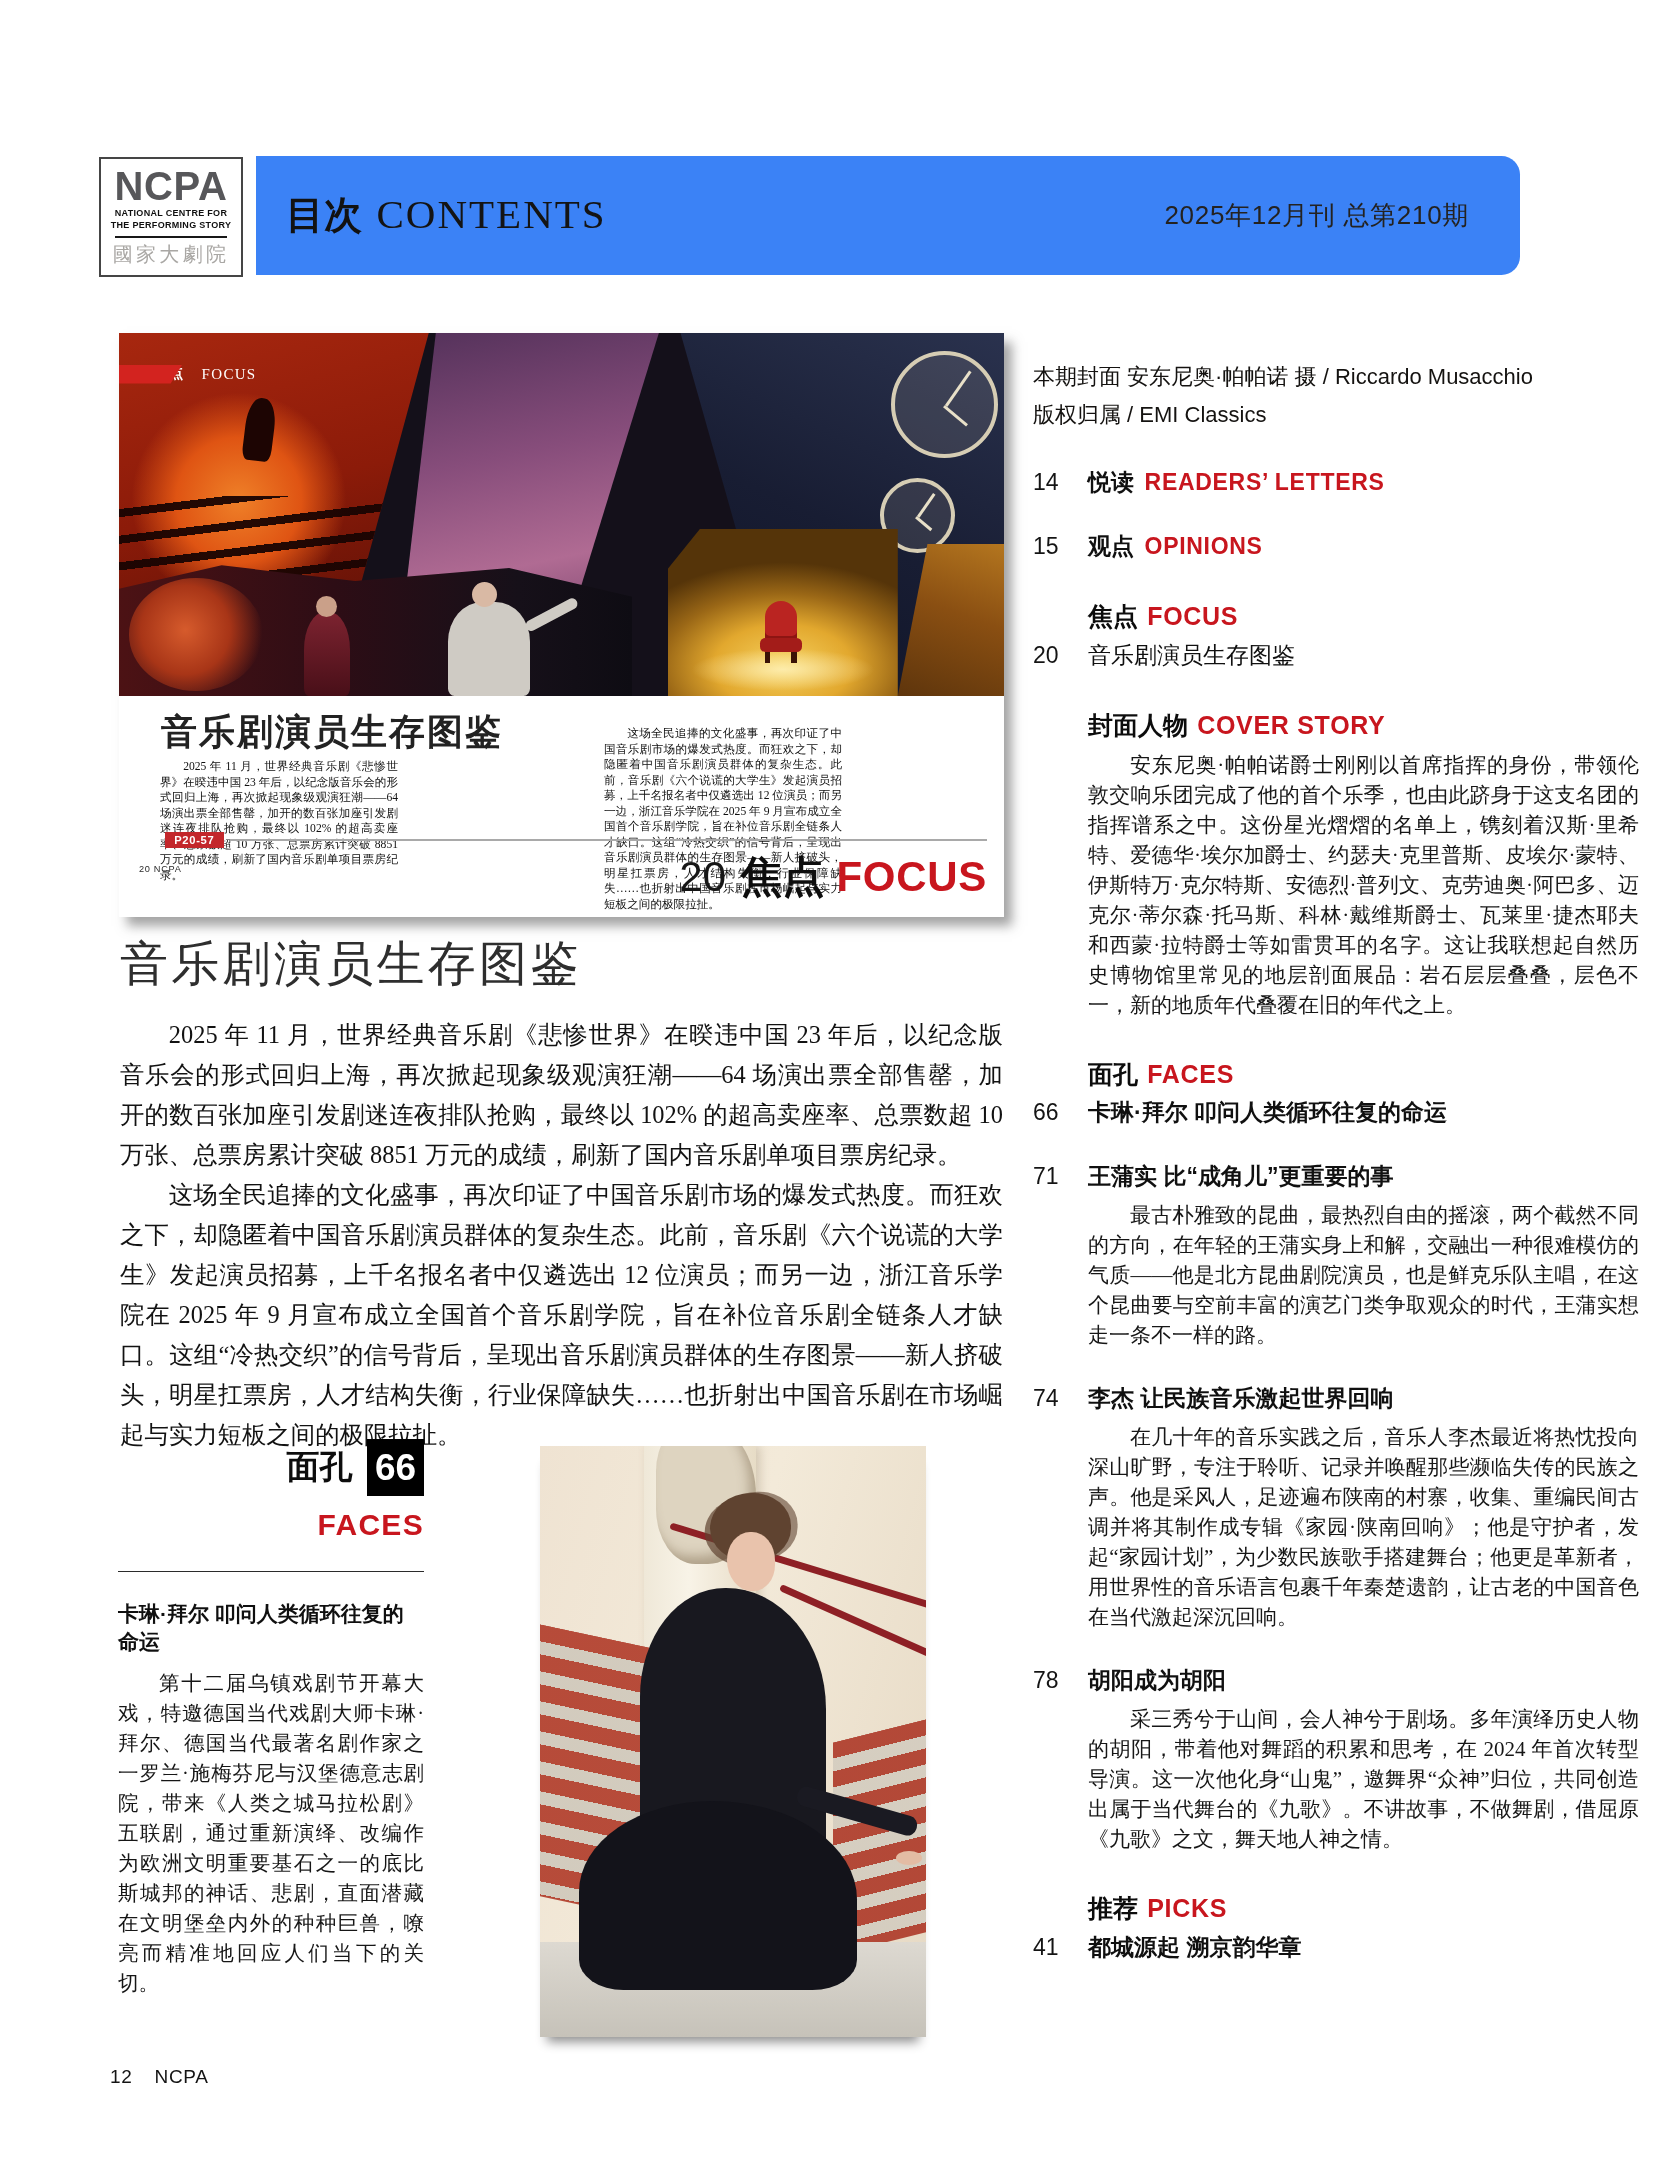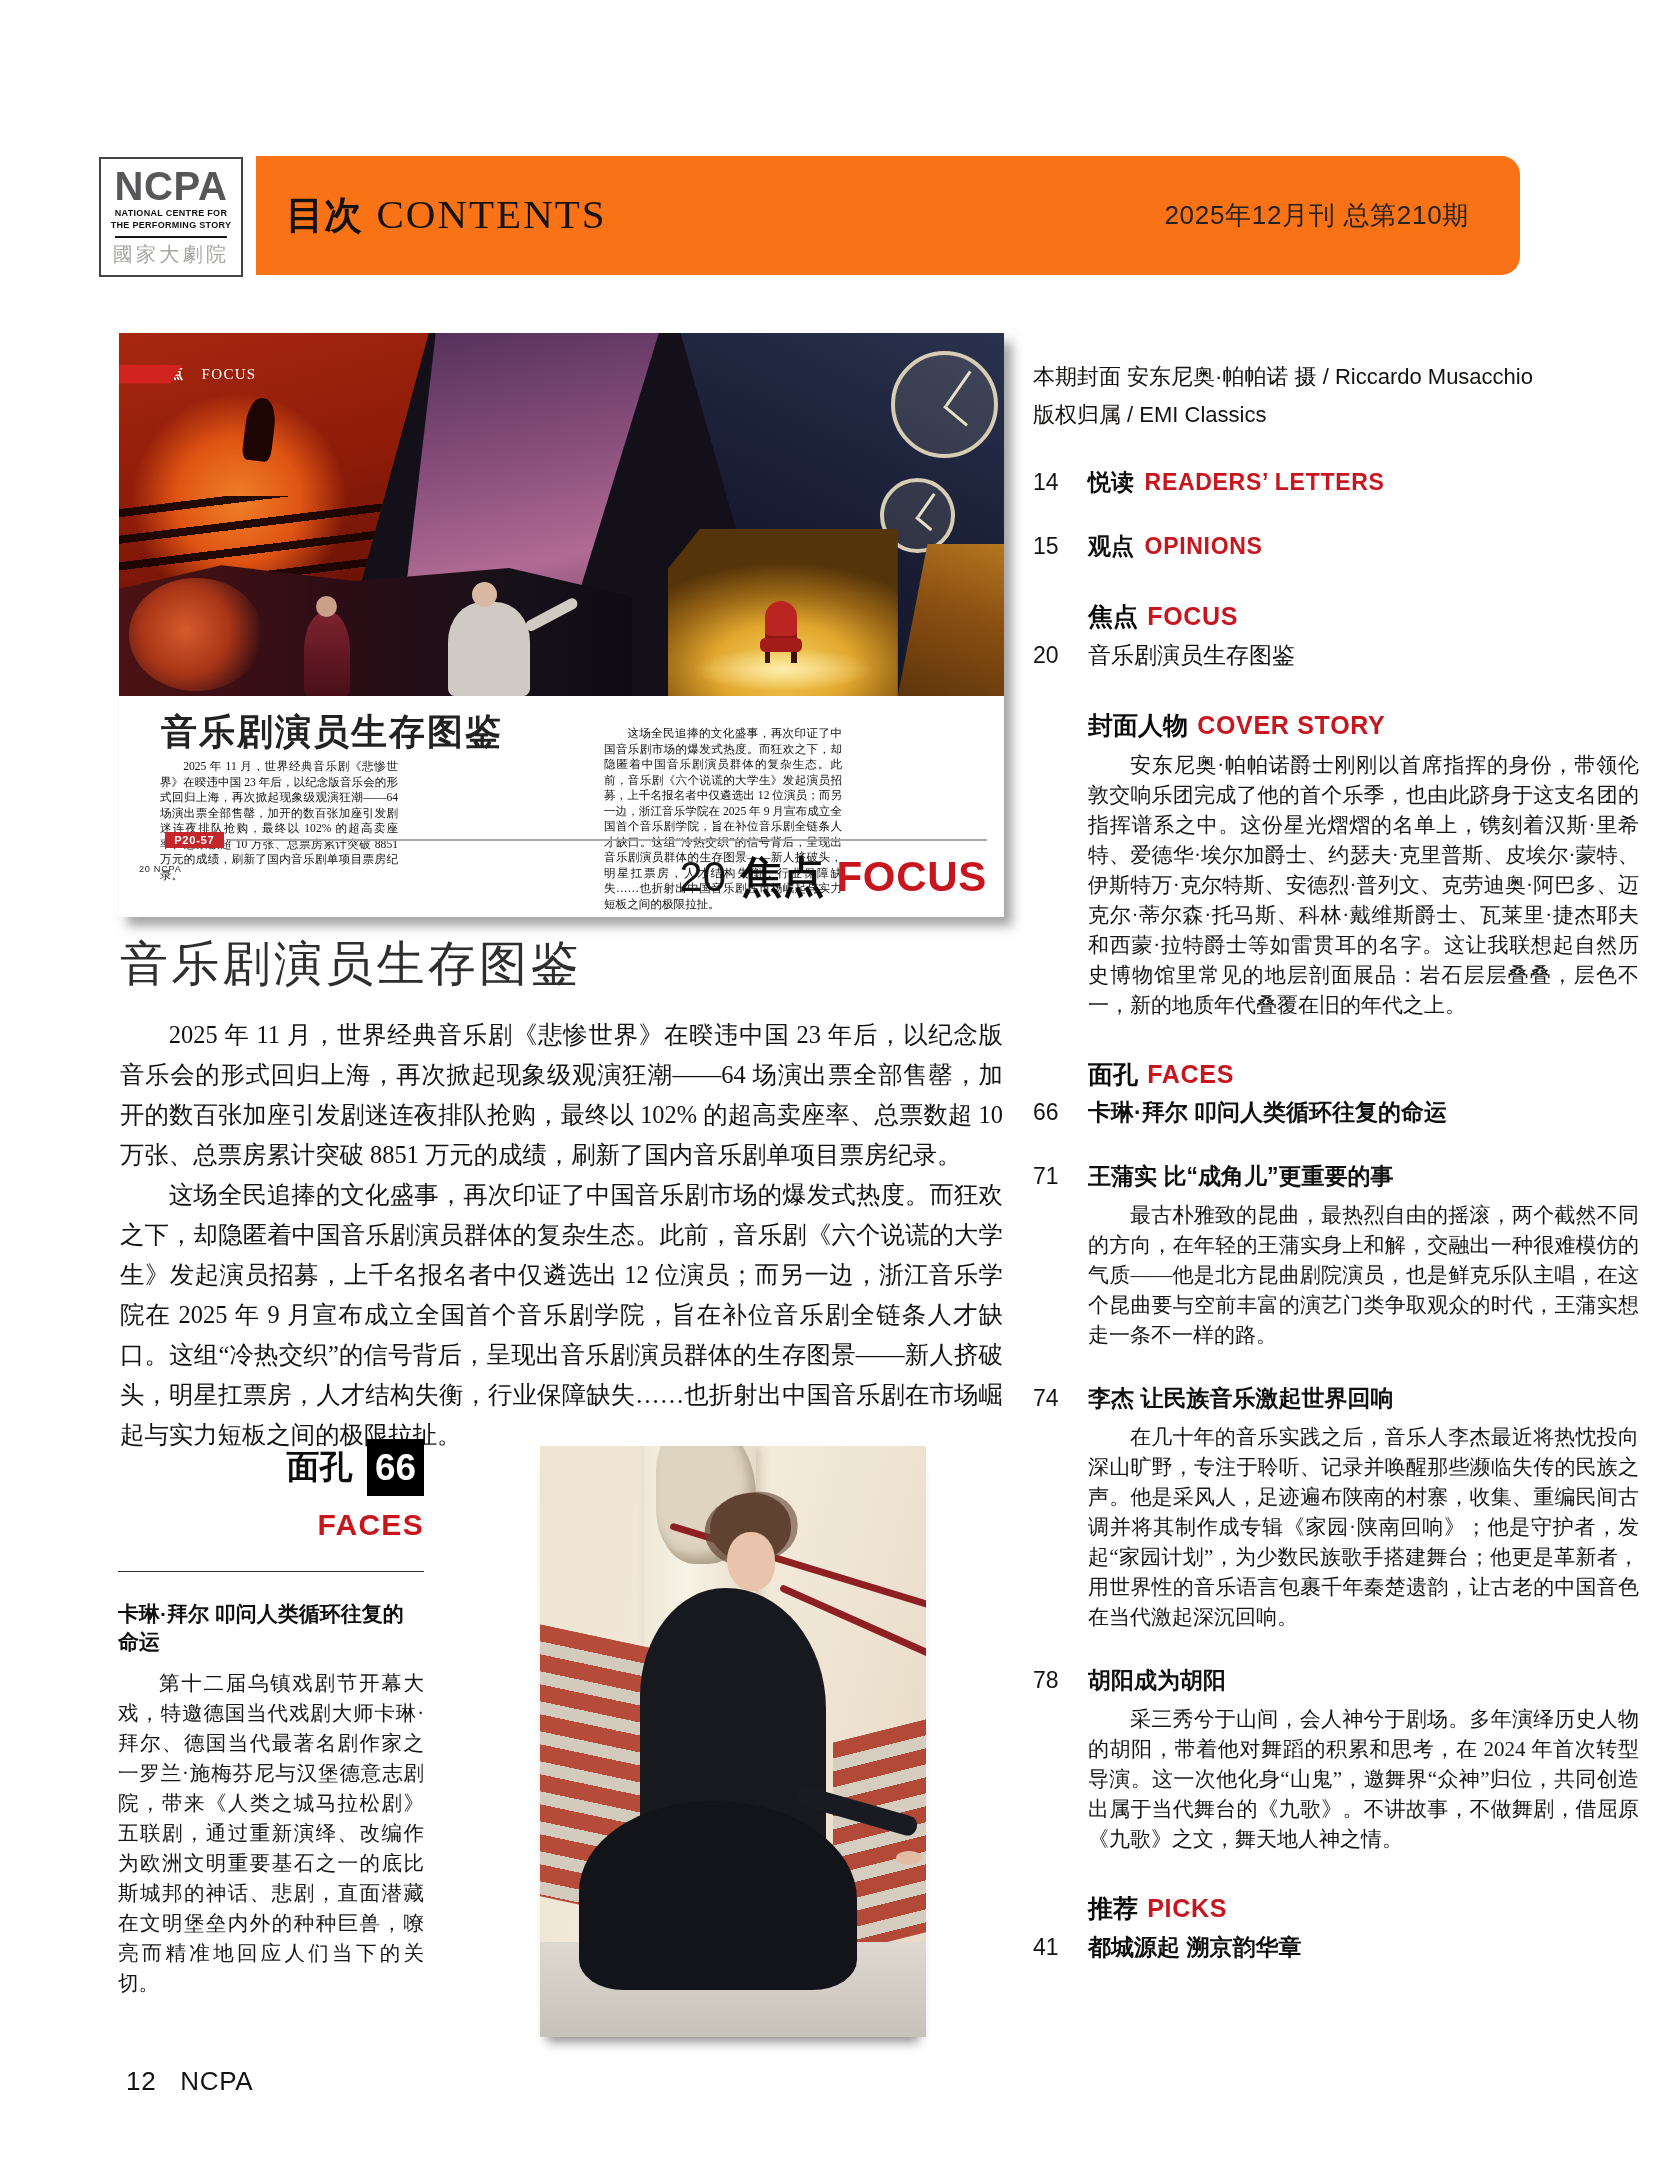--- a/index.html
+++ b/index.html
@@ -1,21 +1,21 @@
 <!DOCTYPE html>
 <html lang="zh" style="font-size:10.6px"><head>
 <meta charset="utf-8">
 <style>
   html,body{margin:0;padding:0;background:#ffffff;}
   #page{position:relative;width:1676px;height:2183px;background:#ffffff;overflow:hidden;
         font-family:"Liberation Sans",sans-serif;color:#111;}
 
   
   .beige-bar{position:absolute;left:256px;top:156px;width:1264px;height:119px;
-             background:#f97316;border-radius:0 18.5px 18.5px 0;display:flex;align-items:center;}
+             background:#3b82f6;border-radius:0 18.5px 18.5px 0;display:flex;align-items:center;}
   .contents-title{padding-left:30px;display:flex;align-items:baseline;}
   .contents-cn{font-size:38px;font-weight:700;color:#121212;}
   .contents-en{font-family:"Liberation Serif",serif;font-size:41px;font-weight:400;
                letter-spacing:2px;margin-left:14.5px;color:#141414;}
   .issue-info{margin-left:auto;margin-right:51px;font-size:26px;color:#242220;letter-spacing:0.7px;}
 
   .logo-box{position:absolute;left:99px;top:157px;width:144px;height:120px;background:#fff;
             border:2px solid #454545;box-sizing:border-box;text-align:center;}
   .logo-acronym{font-size:40px;font-weight:900;letter-spacing:0.7px;color:#57575a;line-height:1;margin-top:6.6px;}
   .logo-org{font-size:9px;font-weight:700;color:#101010;line-height:1.2;margin-top:2px;letter-spacing:0.3px;}
@@ -149,21 +149,21 @@
   .toc-title{font-size:23px;font-weight:700;color:#101010;}
   .toc-title.light{font-weight:400;}
   .toc-en{font-size:23px;font-weight:600;color:#c8161e;margin-left:10.6px;letter-spacing:0.7px;}
   .toc-header{margin-top:38px;padding-left:55px;display:flex;align-items:baseline;}
   .hdr-cn{font-size:25px;font-weight:800;color:#0c0c0c;}
   .hdr-en{font-size:25px;font-weight:600;color:#c8161e;margin-left:9.2px;letter-spacing:0.7px;}
   .toc-body{margin:8px 0 0 55px;font-family:"Liberation Serif",serif;font-size:21px;line-height:30px;
            text-align:justify;text-indent:2em;color:#161616;}
 
   
-  .folio{position:absolute;left:126px;top:2066px;font-size:26px;color:#141414;letter-spacing:0.7px;}
+  .folio{position:absolute;left:110px;top:2066px;font-size:19px;color:#141414;letter-spacing:0.7px;}
   .folio .brand{margin-left:16px;}
 </style>
 </head>
 <body>
 
 <div id="page">
 
   <div class="beige-bar">
     <div class="contents-title">
       <span class="contents-cn">目次</span>

